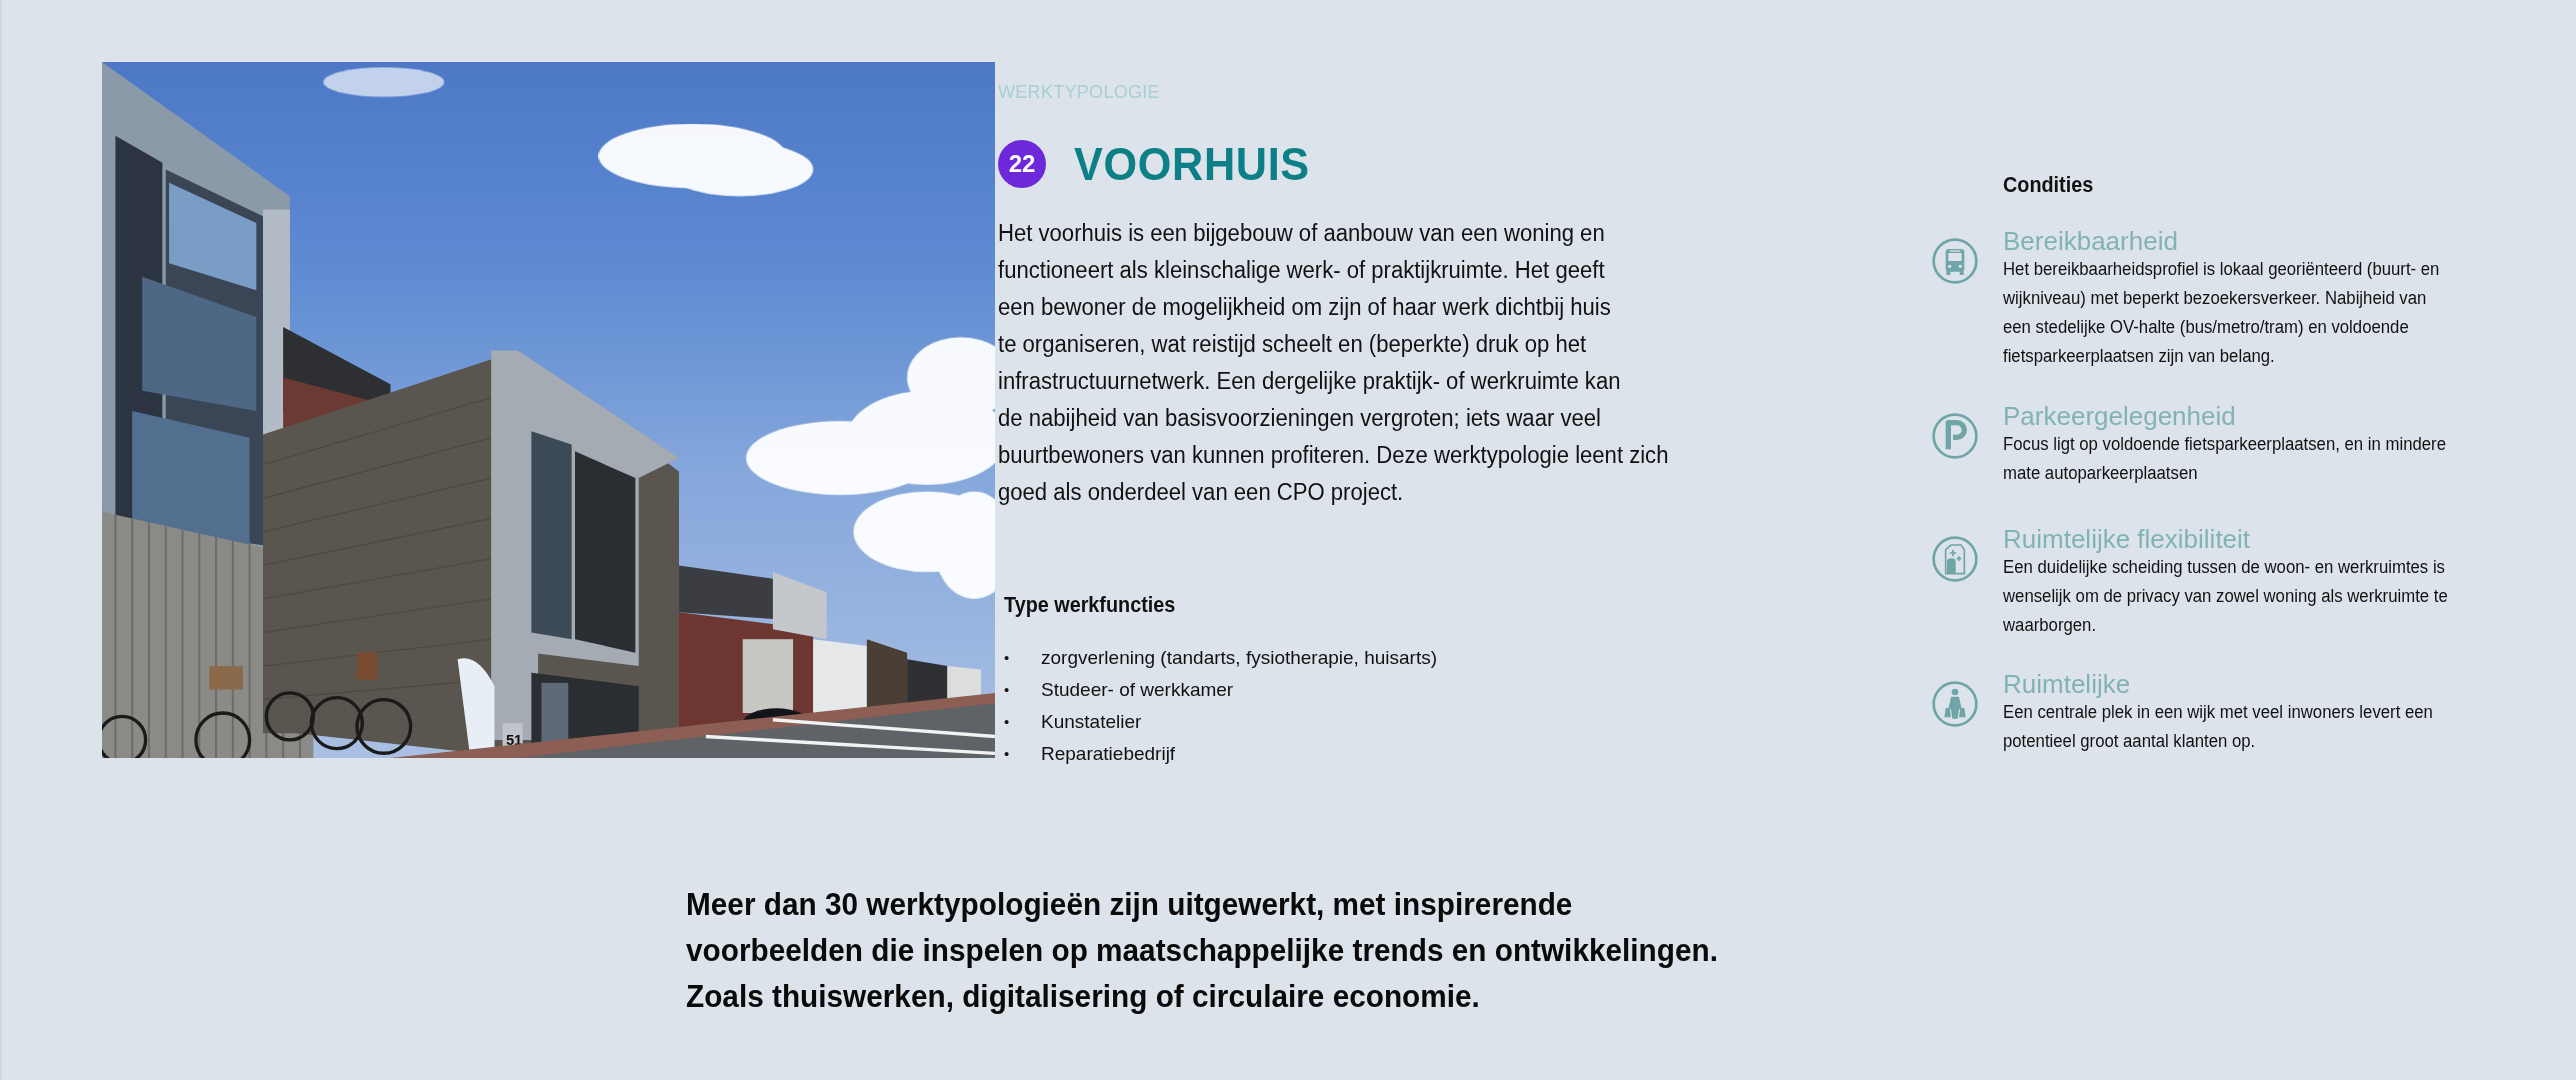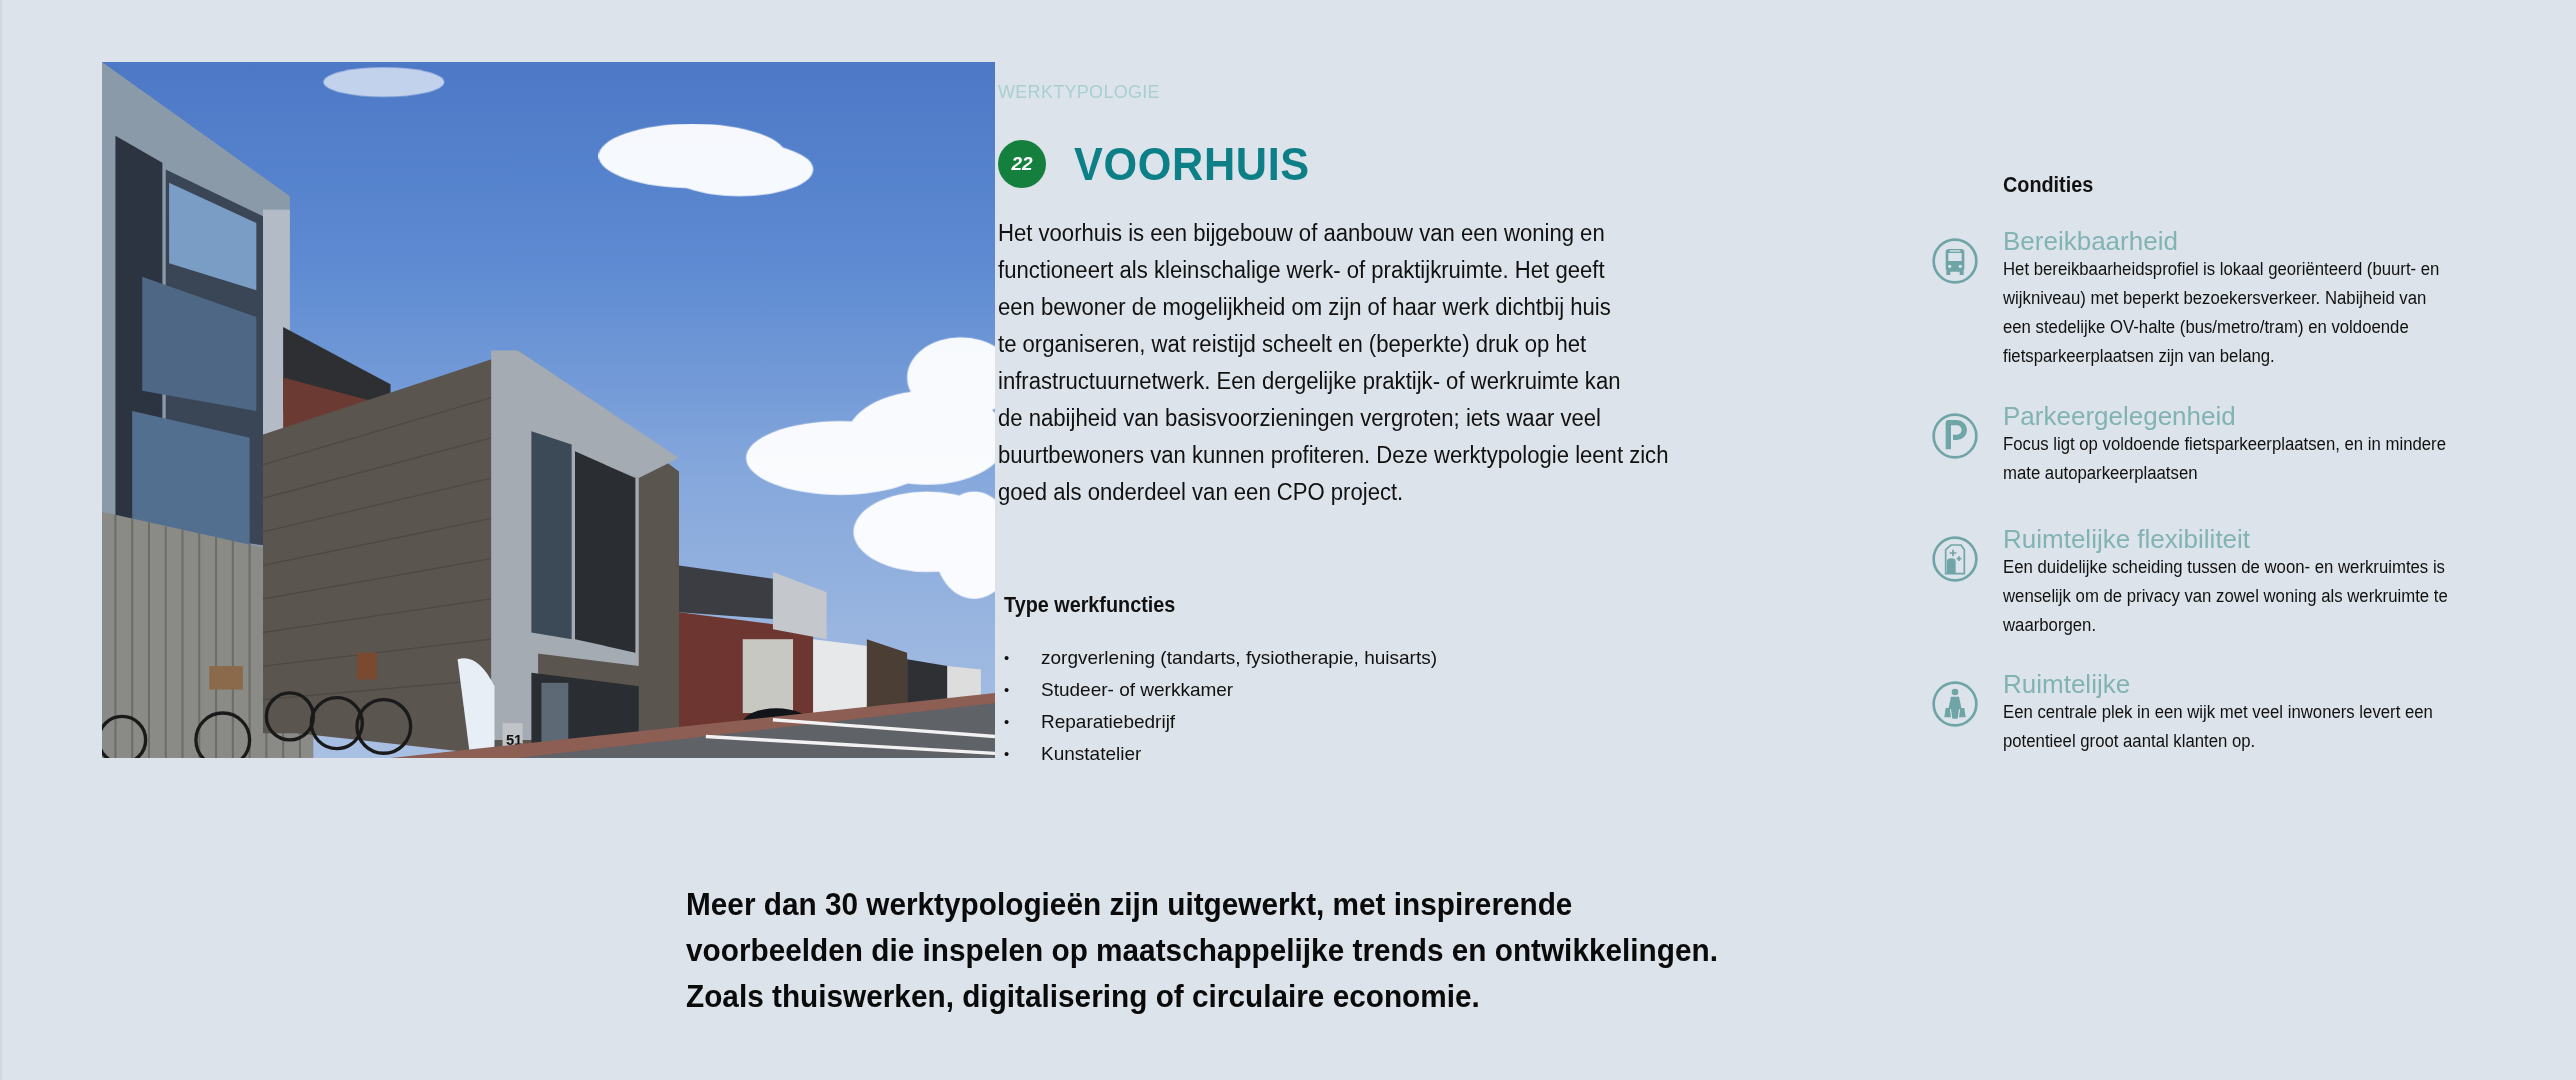--- a/index.html
+++ b/index.html
@@ -12,22 +12,22 @@
   .left-edge { position:absolute; left:0; top:0; width:2px; height:1080px; background:#cfd8e1; }
 
   
   .photo { position:absolute; left:54px; top:62px; width:893px; height:696px; overflow:hidden;
     background:linear-gradient(180deg,#4c78c6 0%,#5e8bd2 30%,#86a8dc 60%,#a9c0e3 100%);margin-left:48px; }
   .photo svg { position:absolute; left:0; top:0; width:100%; height:100%; }
 
   
   .eyebrow { position:absolute; left:998px; top:82px; font-size:18px; color:#a9cfd1; letter-spacing:0.3px; }
   .title-row { position:absolute; left:998px; top:136px; display:flex; align-items:center; }
-  .badge { width:48px; height:48px; border-radius:50%; background:#15803d; color:#fff; font-weight:bold;
-    font-size:19px; display:flex; align-items:center; justify-content:center;font-style:italic; }
+  .badge { width:48px; height:48px; border-radius:50%; background:#6d28d9; color:#fff; font-weight:bold;
+    font-size:24px; display:flex; align-items:center; justify-content:center; }
   .title { margin-left:28px; font-size:47px; font-weight:bold; color:#0d7f87; letter-spacing:0.7px;
     font-family:"Liberation Sans Narrow","Liberation Sans", sans-serif; transform:scaleX(0.92); transform-origin:left center; }
 
   .intro { position:absolute; left:998px; top:215px; width:758px; font-size:23.5px; line-height:37px;
     color:#111; transform:scaleX(0.94); transform-origin:left top; }
   .intro span { display:block; white-space:nowrap; }
 
   .types { position:absolute; left:1004px; top:592px; }
   .types-title { font-size:22px; font-weight:bold; color:#111; transform:scaleX(0.9); transform-origin:left; white-space:nowrap; }
   .types ul { list-style:none; margin:24px 0 0 0; padding:0; }
@@ -169,22 +169,22 @@
   <span>de nabijheid van basisvoorzieningen vergroten; iets waar veel</span>
   <span>buurtbewoners van kunnen profiteren. Deze werktypologie leent zich</span>
   <span>goed als onderdeel van een CPO project.</span>
 </div>
 
 <div class="types">
   <div class="types-title">Type werkfuncties</div>
   <ul>
     <li>zorgverlening (tandarts, fysiotherapie, huisarts)</li>
     <li>Studeer- of werkkamer</li>
+    <li>Kunstatelier</li>
     <li>Reparatiebedrijf</li>
-    <li>Kunstatelier</li>
   </ul>
 </div>
 
 <div class="cond-title">Condities</div>
 
 <div class="cond" style="top:237px;">
   <svg class="cond-icon" viewBox="0 0 72 72">
     <circle cx="36" cy="36" r="32" fill="none" stroke="#6fa5a6" stroke-width="4"></circle>
     <rect x="22" y="18" width="28" height="34" rx="5" fill="#6fa5a6"></rect>
     <rect x="26" y="24" width="20" height="12" fill="#dce3eb"></rect>

